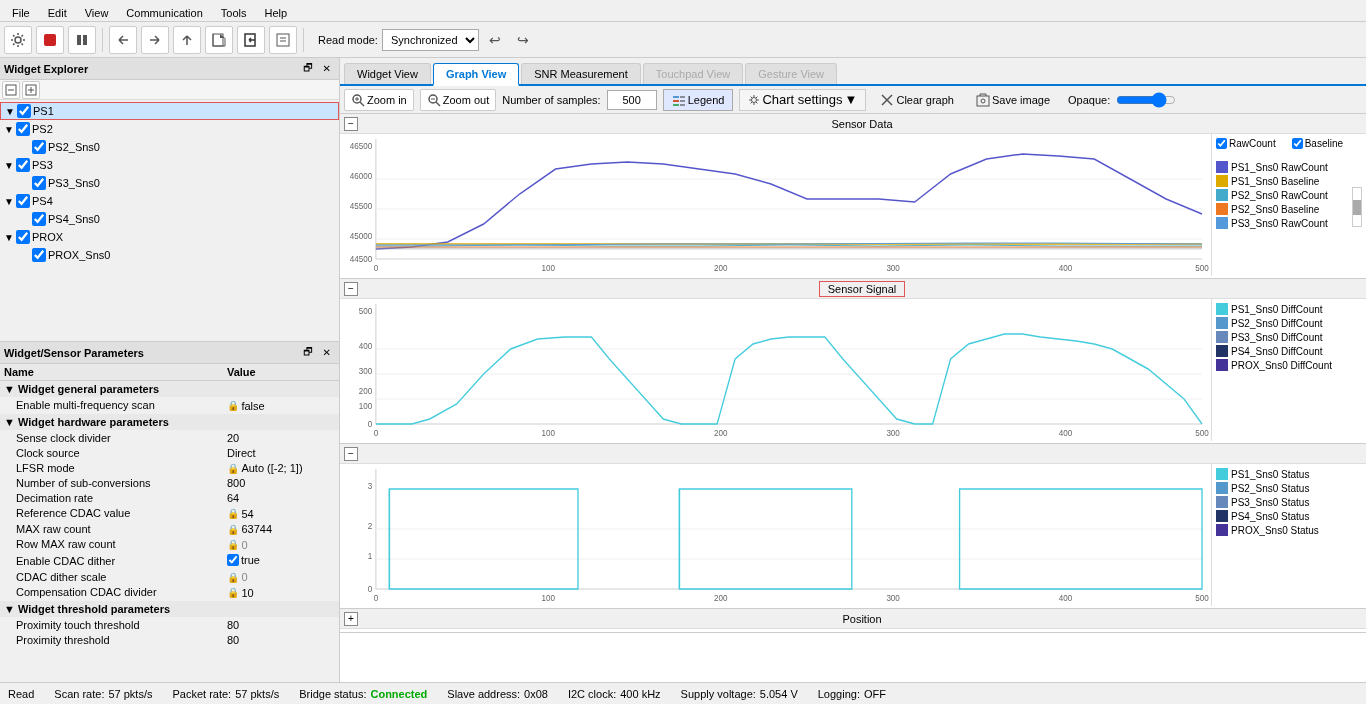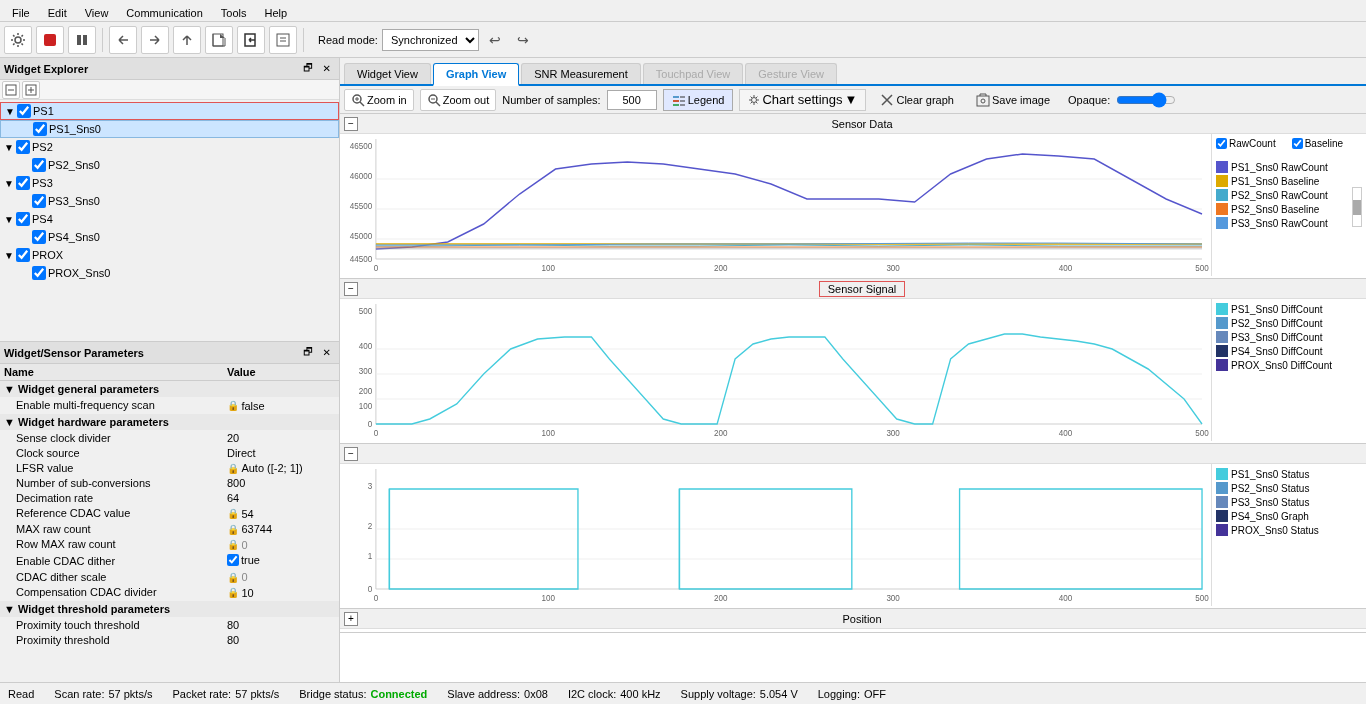--- a/index.html
+++ b/index.html
@@ -195,25 +195,20 @@
             </svg>
         </button>
       </div>
       <div class="explorer-tree">
 
         <div class="tree-item highlighted">
           <span class="tree-expand">▼</span>
           <input type="checkbox" class="tree-checkbox" checked="" style="">
           <span class="tree-label">PS1</span>
         </div>
-        <div class="tree-item tree-child selected">
-          <span class="tree-expand"></span>
-          <input type="checkbox" class="tree-checkbox" checked="" style="">
-          <span class="tree-label">PS1_Sns0</span>
-        </div>
 
         <div class="tree-item">
           <span class="tree-expand">▼</span>
           <input type="checkbox" class="tree-checkbox" checked="" style="">
           <span class="tree-label">PS2</span>
         </div>
         <div class="tree-item tree-child">
           <span class="tree-expand"></span>
           <input type="checkbox" class="tree-checkbox" checked="" style="">
           <span class="tree-label">PS2_Sns0</span>
@@ -290,21 +285,21 @@
             </tr>
             <tr>
               <td style="padding-left:16px;">Sense clock divider</td>
               <td>20</td>
             </tr>
             <tr>
               <td style="padding-left:16px;">Clock source</td>
               <td>Direct</td>
             </tr>
             <tr>
-              <td style="padding-left:16px;">LFSR value</td>
+              <td style="padding-left:16px;">LFSR mode</td>
               <td>
                 <span class="value-lock">
                   <span class="lock-icon">🔒</span>
                   <span>Auto ([-2; 1])</span>
                 </span>
               </td>
             </tr>
             <tr>
               <td style="padding-left:16px;">Number of sub-conversions</td>
               <td>800</td>
@@ -636,21 +631,21 @@
             <div class="legend-item">
               <span class="legend-color" style="background:#5599cc;"></span>
               <span>PS2_Sns0 Status</span>
             </div>
             <div class="legend-item">
               <span class="legend-color" style="background:#6688bb;"></span>
               <span>PS3_Sns0 Status</span>
             </div>
             <div class="legend-item">
               <span class="legend-color" style="background:#223366;"></span>
-              <span>PS4_Sns0 Graph</span>
+              <span>PS4_Sns0 Status</span>
             </div>
             <div class="legend-item">
               <span class="legend-color" style="background:#443399;"></span>
               <span>PROX_Sns0 Status</span>
             </div>
           </div>
         </div>
       </div>
 
       <div class="chart-container" style="height:24px;">

